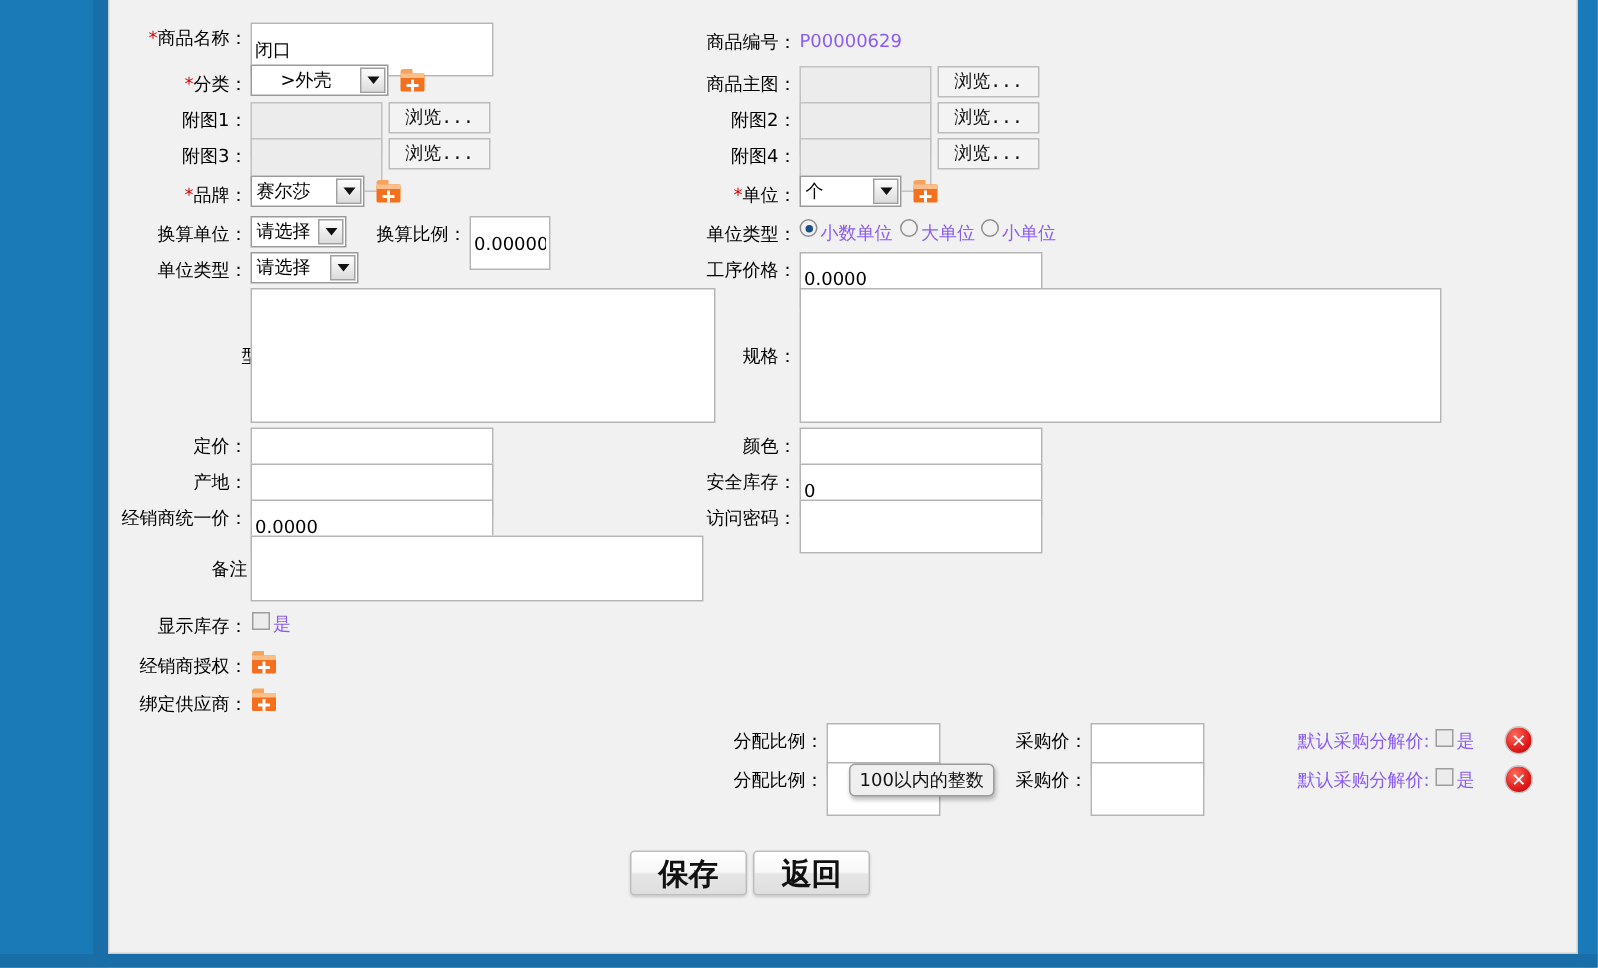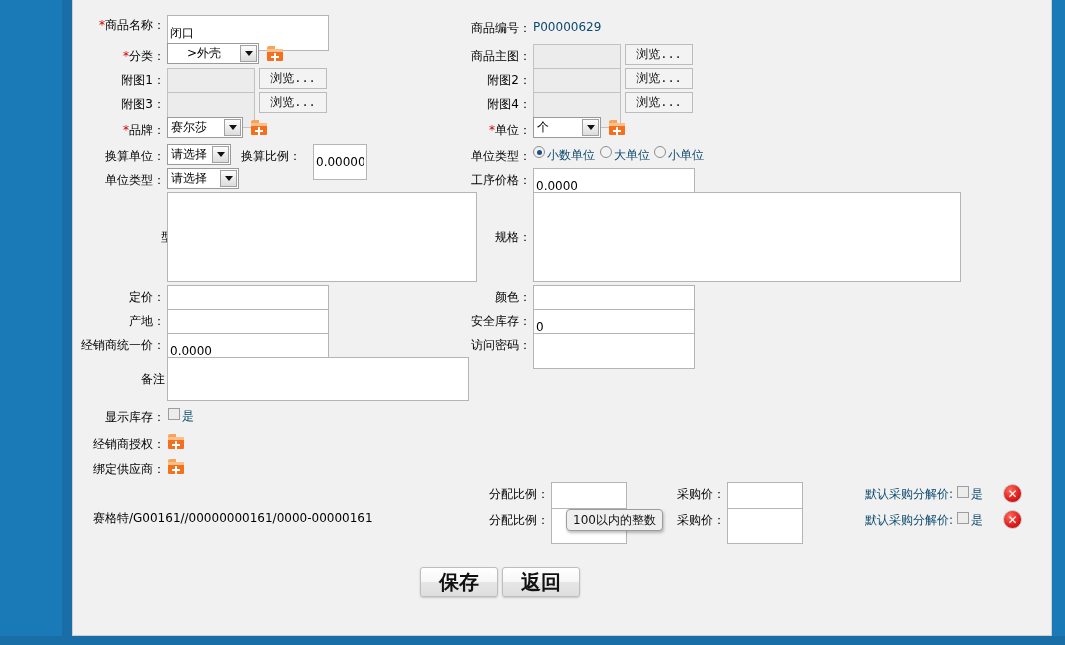--- a/index.html
+++ b/index.html
@@ -51,21 +51,21 @@
     border-right: 1px solid #cfcfcf;
     border-bottom: 1px solid #cfcfcf;
     box-sizing: border-box;
     overflow: hidden;
   }
 
   
   .fld {
     position: absolute;
     font-size: 12px;
-    color: #0c4a6e;
+    color: #8b5cf6;
     line-height: 15px;
     white-space: nowrap;
   }
   .lbl {
     position: absolute;
     font-size: 12px;
     color: #000;
     text-align: right;
     white-space: nowrap;
     line-height: 16px;
@@ -338,21 +338,21 @@
         <div class="plus-v"></div>
     </div>
 
     <div class="lbl" style="left:0px;top:148px;width:92px;">换算单位：</div>
     <div class="sel" style="left:94px;top:144px;width:64px;">
       <span class="selval">请选择</span>
       <span class="arrow">
           <i></i>
         </span>
     </div>
-    <div class="lbl" style="left:158px;top:148px;width:80px;text-align:center;">换算比例：</div>
+    <div class="lbl" style="left:158px;top:148px;width:80px;">换算比例：</div>
     <input class="txt" style="left: 240px; top: 144px; width: 54px;" value="0.00000">
 
     <div class="lbl" style="left:0px;top:172px;width:92px;">单位类型：</div>
     <div class="sel" style="left:94px;top:168px;width:72px;">
       <span class="selval">请选择</span>
       <span class="arrow">
           <i></i>
         </span>
     </div>
 
@@ -450,21 +450,20 @@
     <input class="txt" style="left: 478px; top: 482px; width: 76px;" value="">
     <div class="lbl" style="left:598px;top:486px;width:54px;">采购价：</div>
     <input class="txt" style="left: 654px; top: 482px; width: 76px;" value="">
     <div class="fld" style="left:792px;top:487px;">默认采购分解价:</div>
     <div class="cb" style="left:884px;top:486px;"></div>
     <div class="fld" style="left:898px;top:487px;">是</div>
     <div class="del" style="left:930px;top:484px;">
         <span>✕</span>
       </div>
 
-    <div class="suprow" style="left:20px;top:511px;">赛格特/G00161//00000000161/0000-00000161</div>
     <div class="lbl" style="left:410px;top:512px;width:66px;">分配比例：</div>
     <input class="txt" style="left: 478px; top: 508px; width: 76px;" value="">
     <div class="lbl" style="left:598px;top:512px;width:54px;">采购价：</div>
     <input class="txt" style="left: 654px; top: 508px; width: 76px;" value="">
     <div class="fld" style="left:792px;top:513px;">默认采购分解价:</div>
     <div class="cb" style="left:884px;top:512px;"></div>
     <div class="fld" style="left:898px;top:513px;">是</div>
     <div class="del" style="left:930px;top:510px;">
         <span>✕</span>
       </div>

